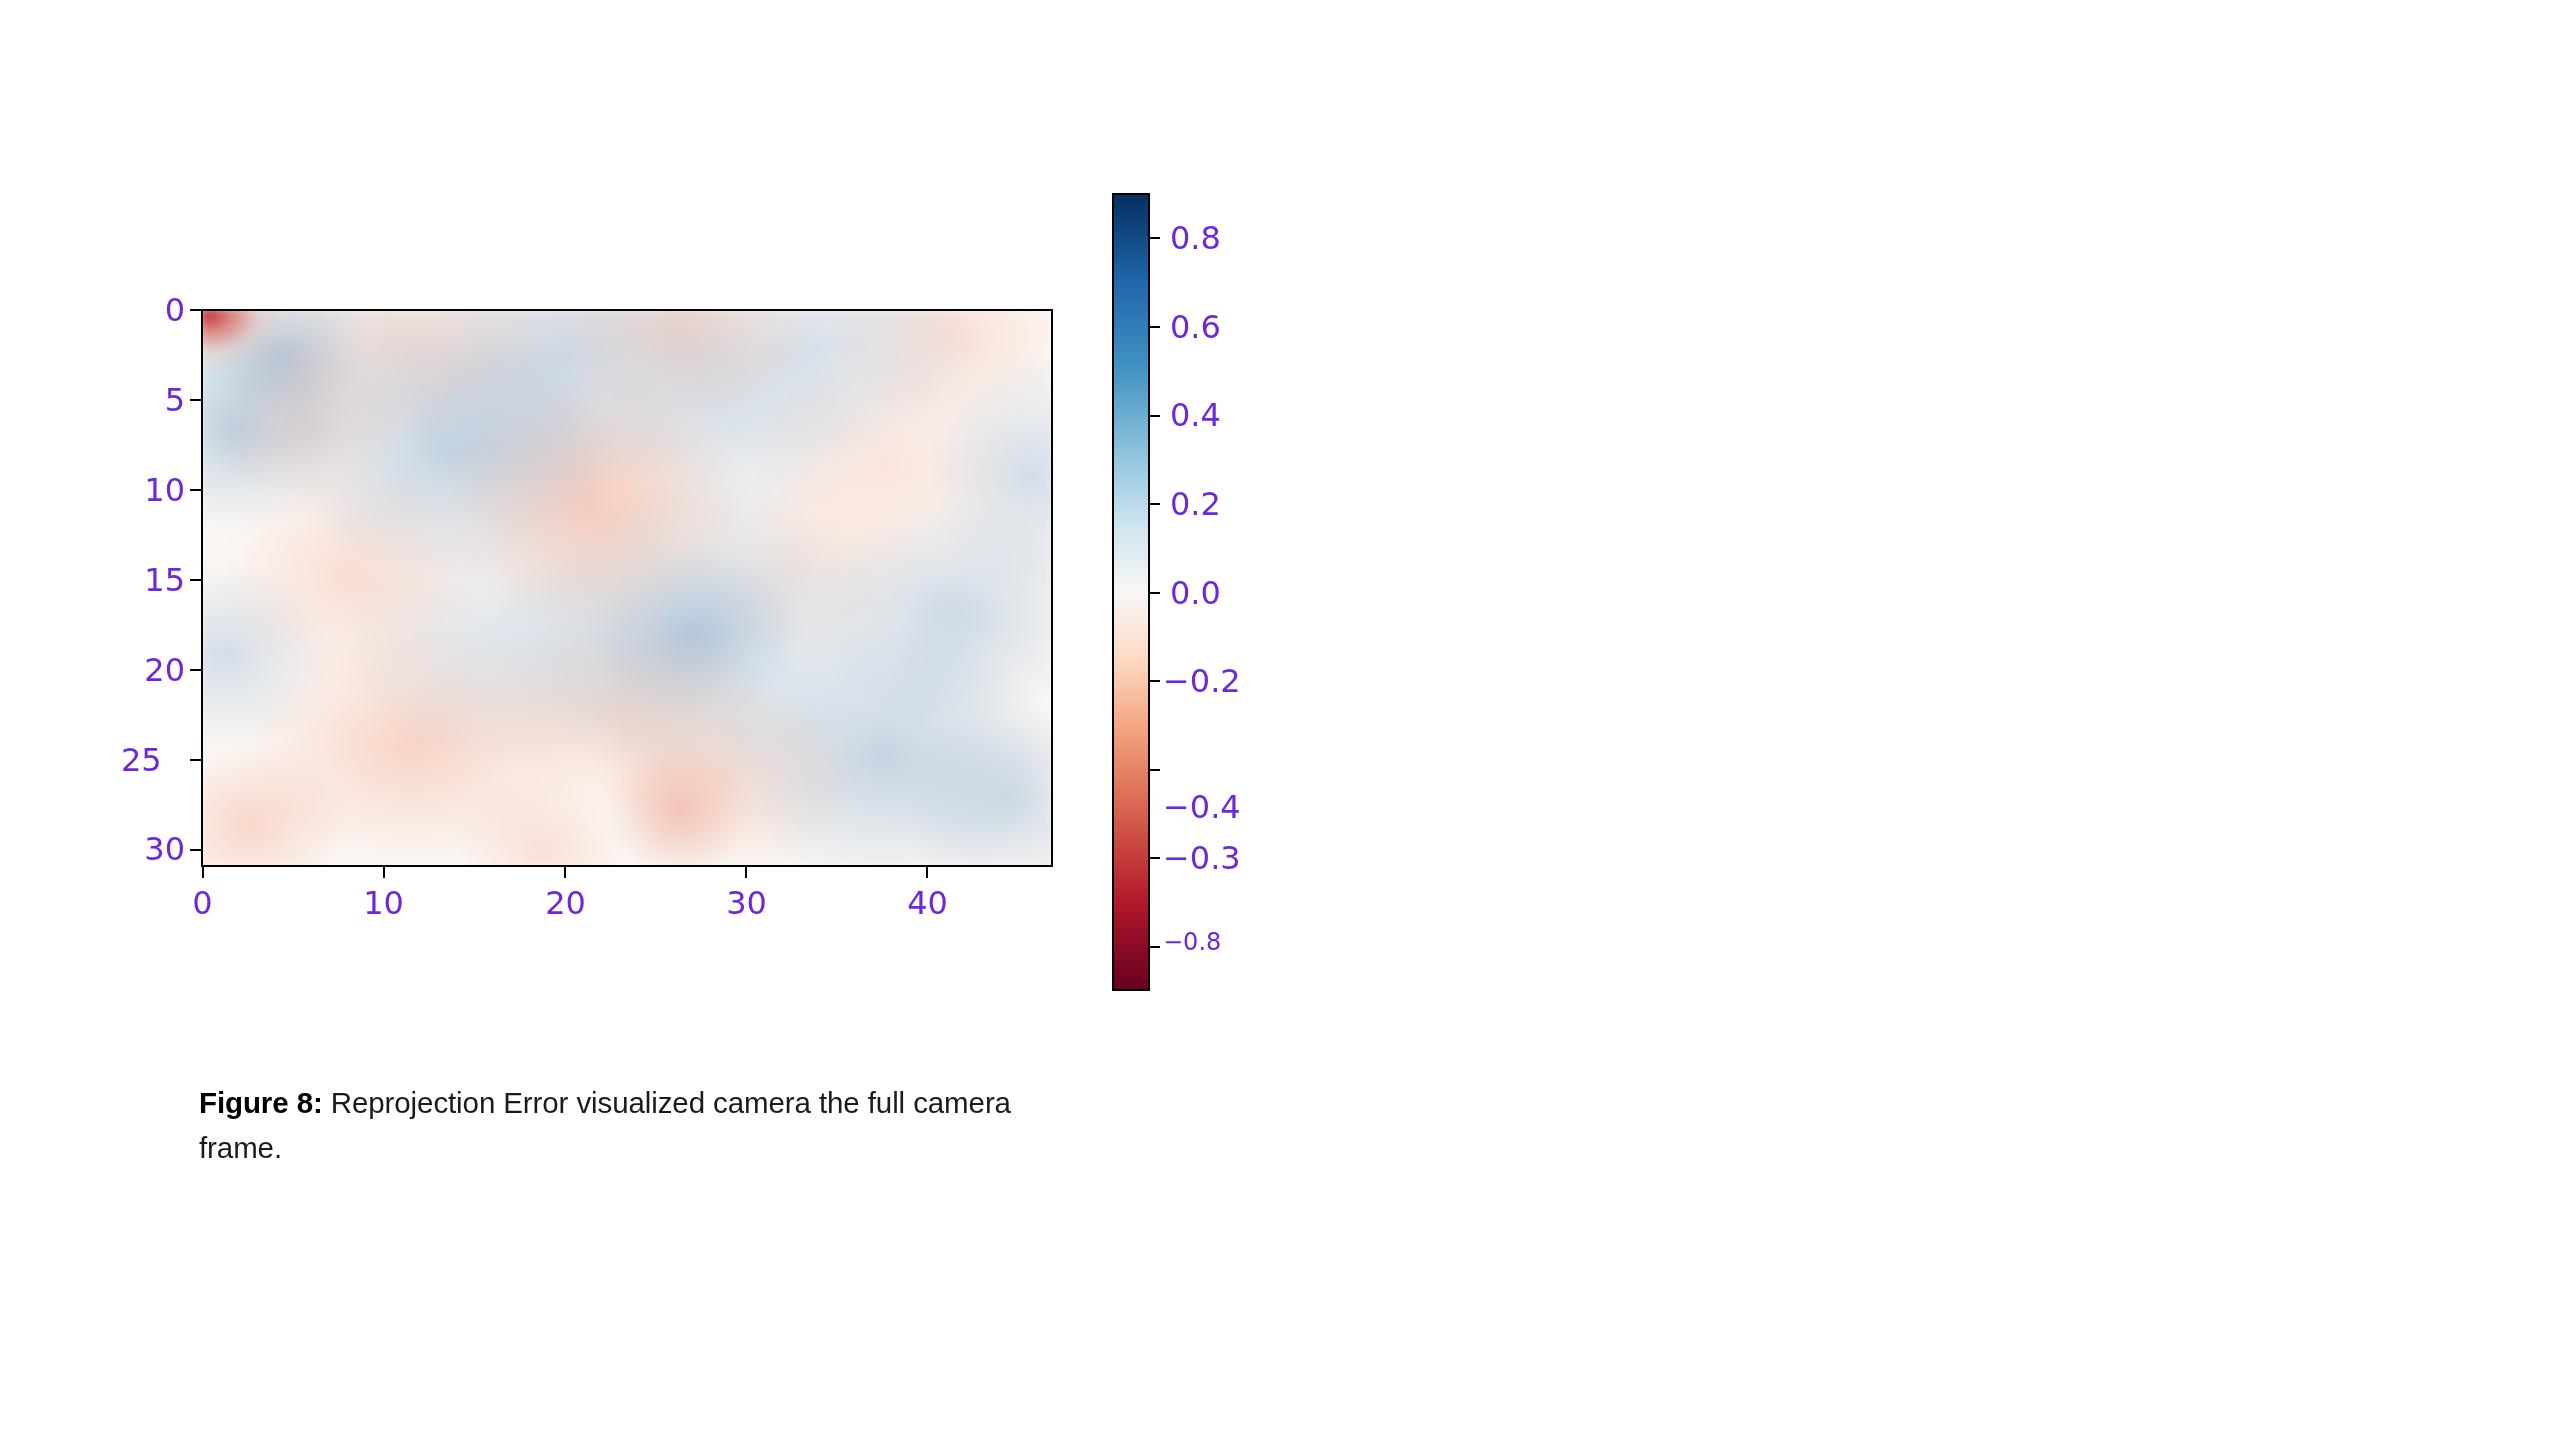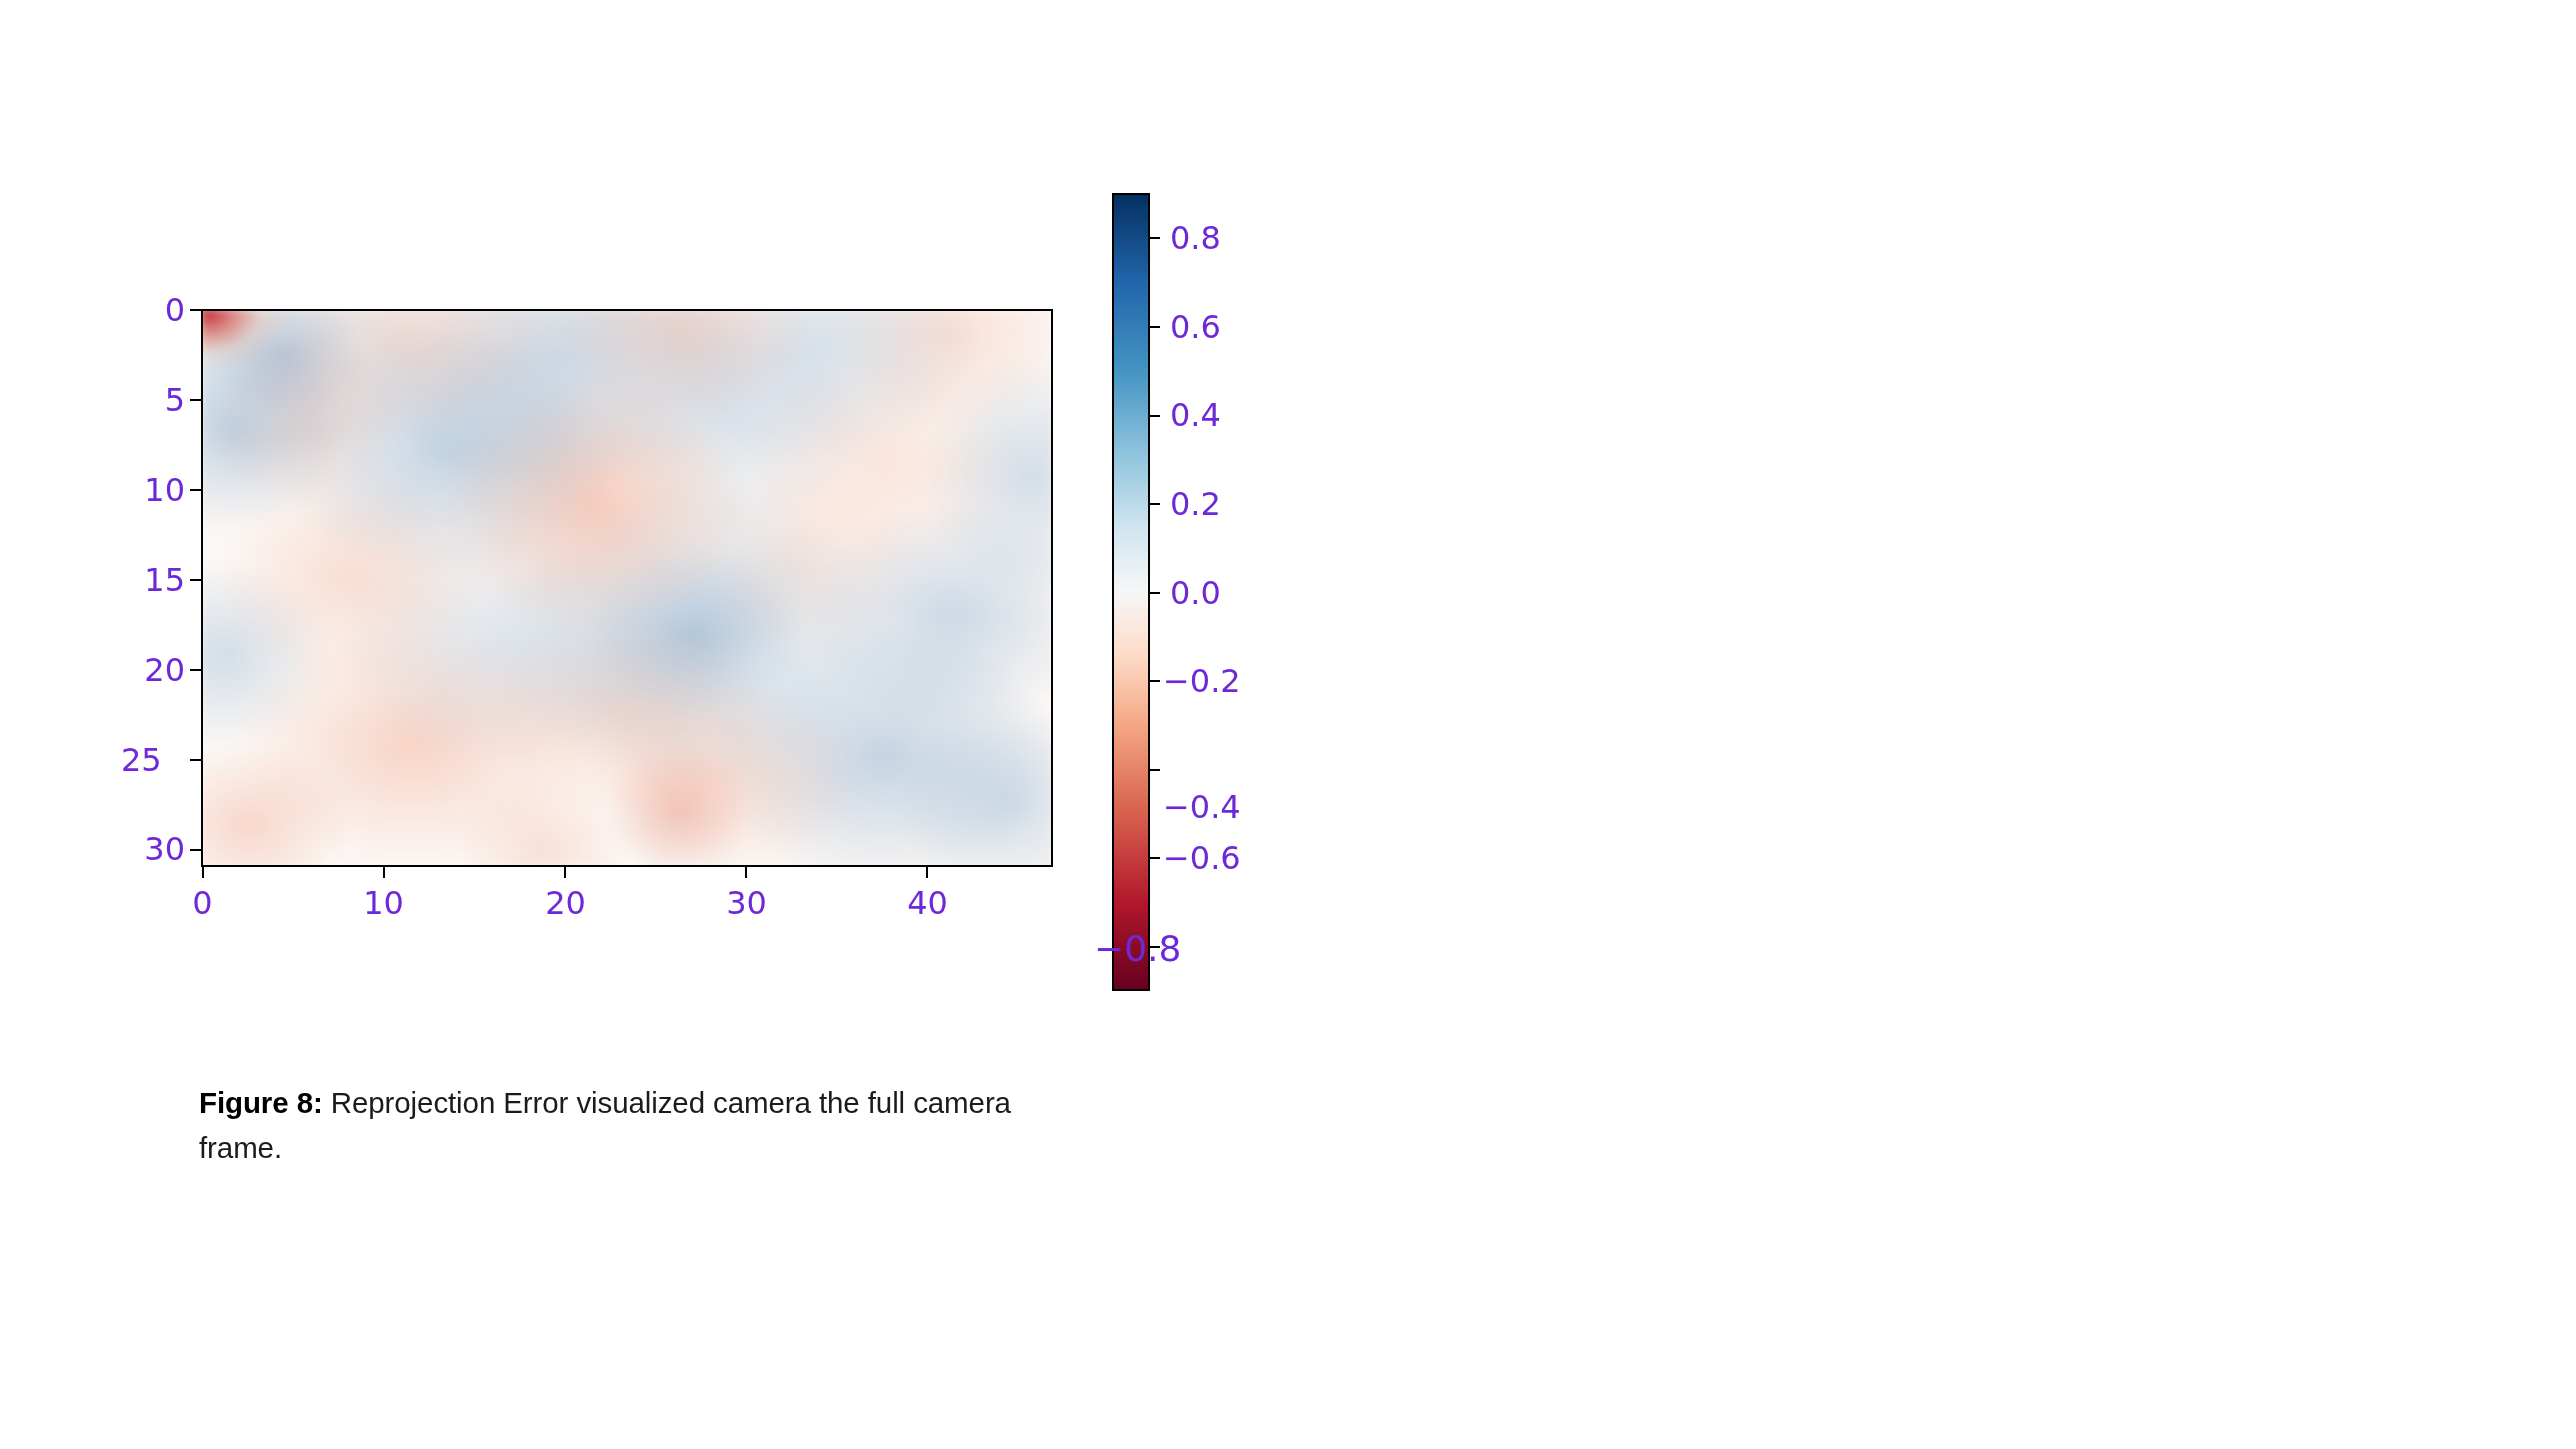--- a/index.html
+++ b/index.html
@@ -175,22 +175,22 @@
   <div class="tick-mark" style="left:1149px; top:857px; width:11.4px; height:2px;"></div>
   <div class="tick-mark" style="left:1149px; top:946px; width:11.4px; height:2px;"></div>
 
   <div class="tick-label" style="left:1170px; top:219px;  font-size:32px;">0.8</div>
   <div class="tick-label" style="left:1170px; top:308px;  font-size:32px;">0.6</div>
   <div class="tick-label" style="left:1170px; top:396px;  font-size:32px;">0.4</div>
   <div class="tick-label" style="left:1170px; top:485px;  font-size:32px;">0.2</div>
   <div class="tick-label" style="left:1170px; top:574px;  font-size:32px;">0.0</div>
   <div class="tick-label" style="left:1163px; top:662px;  font-size:32px;">−0.2</div>
   <div class="tick-label" style="left:1163px; top:751px; font-size:32px;margin-top:37px;">−0.4</div>
-  <div class="tick-label" style="left:1163px; top:839px; font-size:32px;">−0.6</div>
-  <div class="tick-label" style="left:1094px; top:928px; font-size:36px;">−0.8</div>
+  <div class="tick-label" style="left:1163px; top:839px; font-size:32px;">−0.3</div>
+  <div class="tick-label" style="left:1163px; top:928px; font-size:24px;">−0.8</div>
 
   <div class="caption" id="caption8"><b>Figure 8:</b><span> Reprojection Error visualized camera the full camera frame.</span></div>
 </div>
 
 <div class="fig" id="fig9">
 
   <div class="tick-label" style="left:1254px; top:272px;  width:87px; text-align:right; font-size:32px;">f</div>
   <div class="tick-label" style="left:1254px; top:375px;  width:87px; text-align:right; font-size:32px;">k1</div>
   <div class="tick-label" style="left:1254px; top:477px;  width:87px; text-align:right; font-size:32px;">k2</div>
   <div class="tick-label" style="left:1254px; top:580px;  width:87px; text-align:right; font-size:32px;">k3</div>

